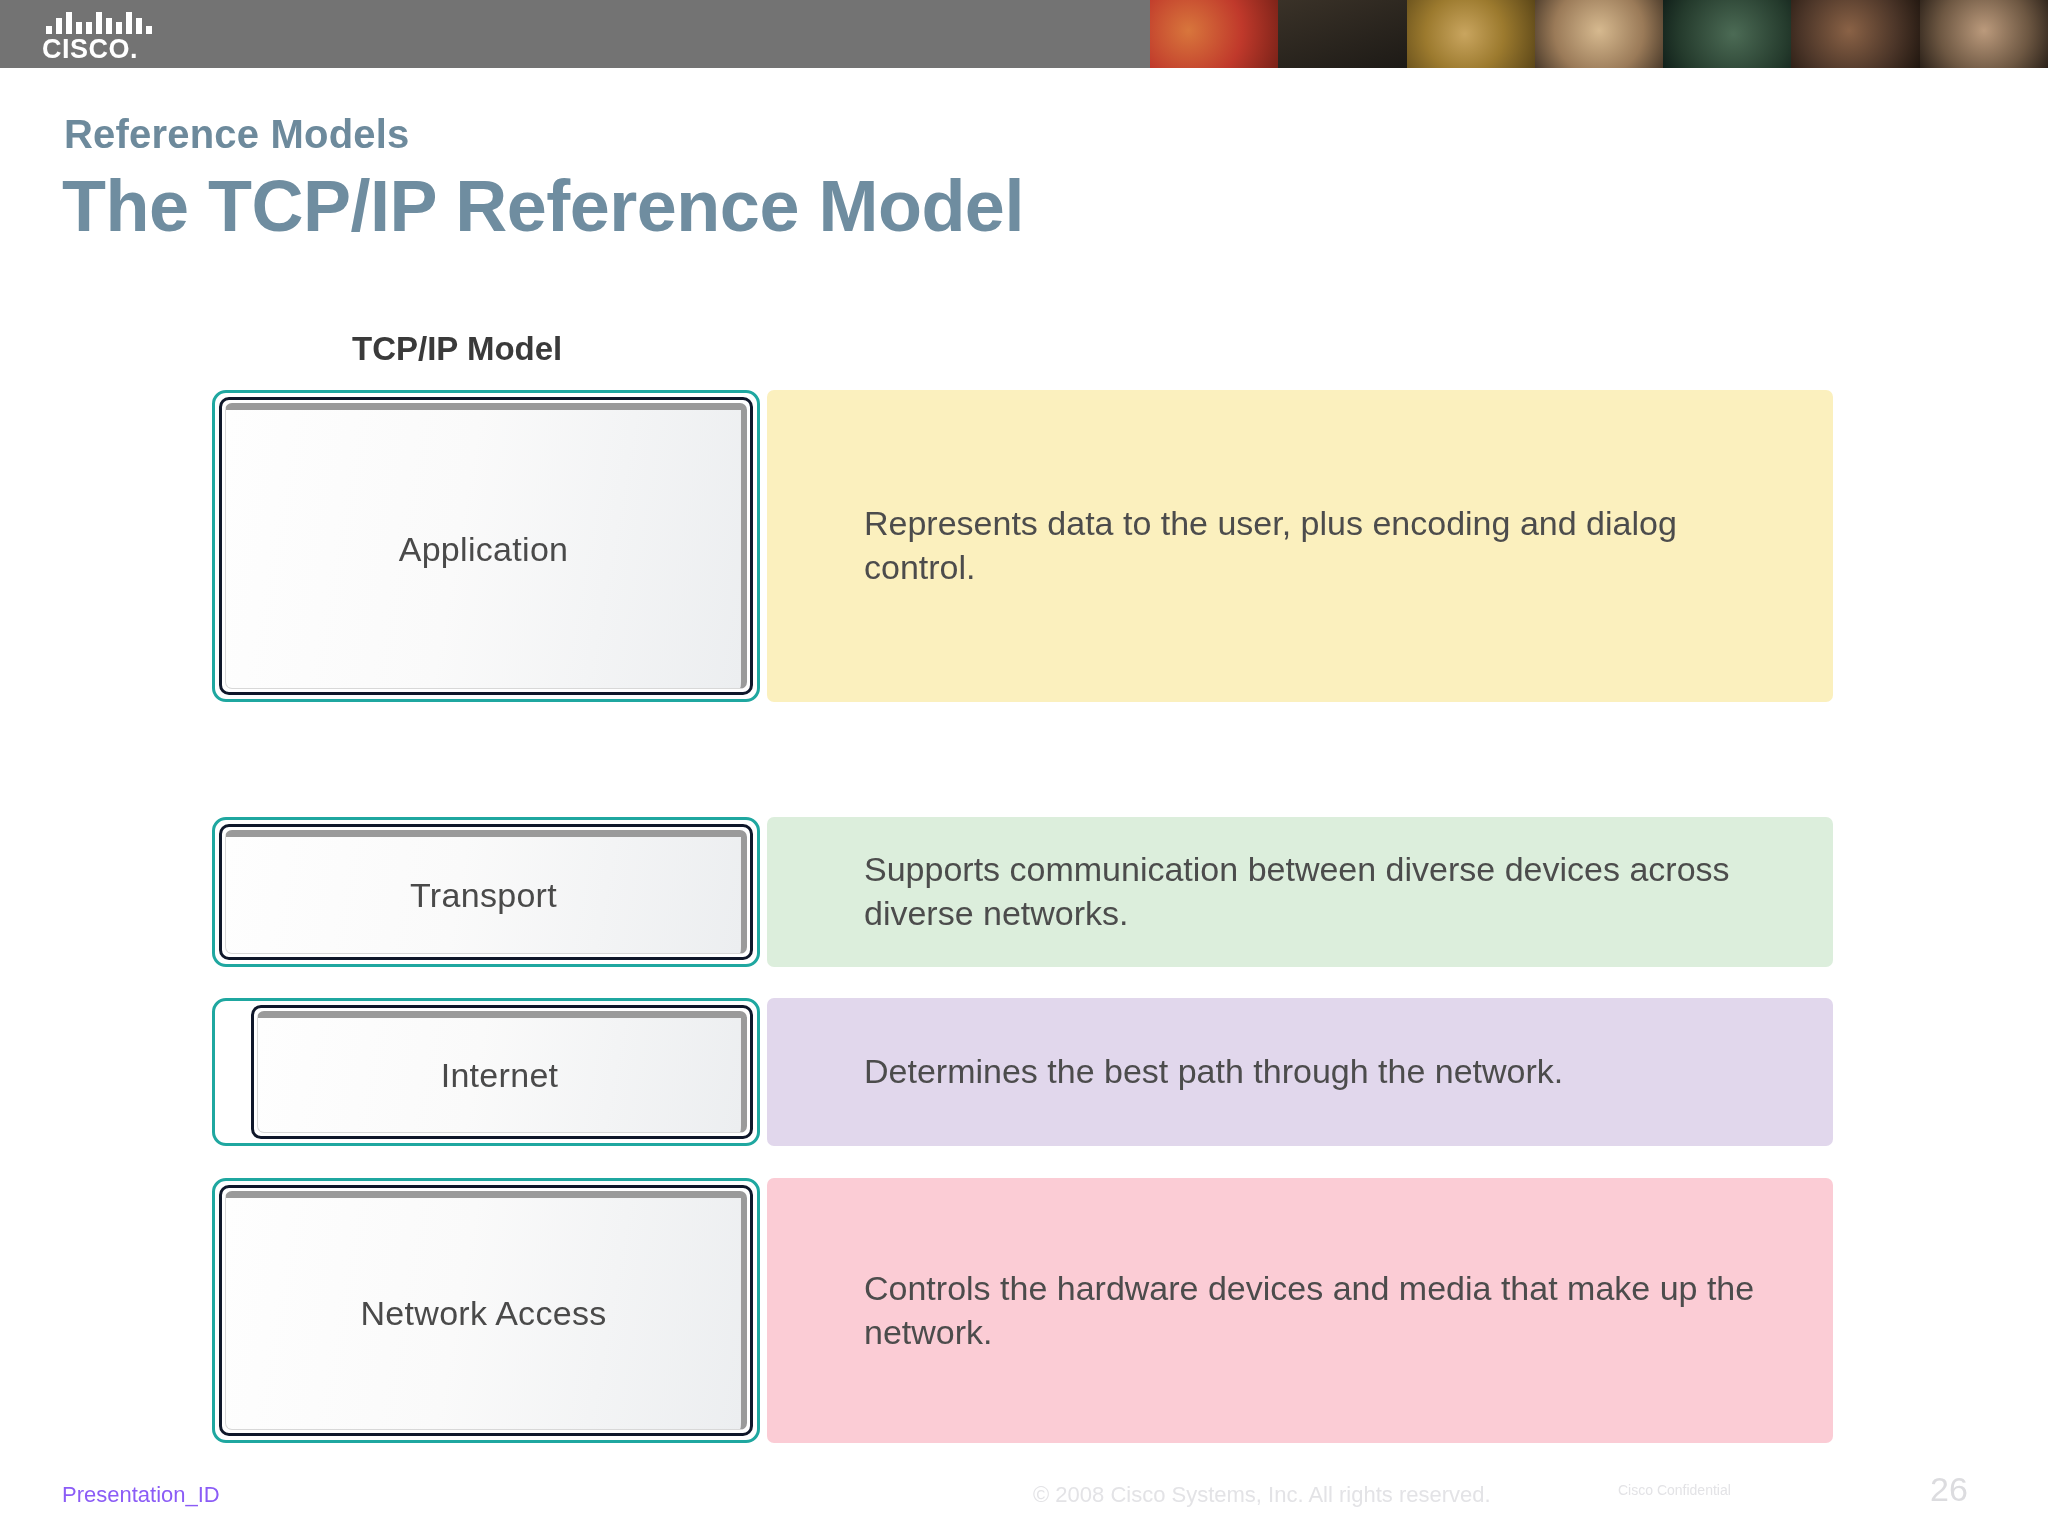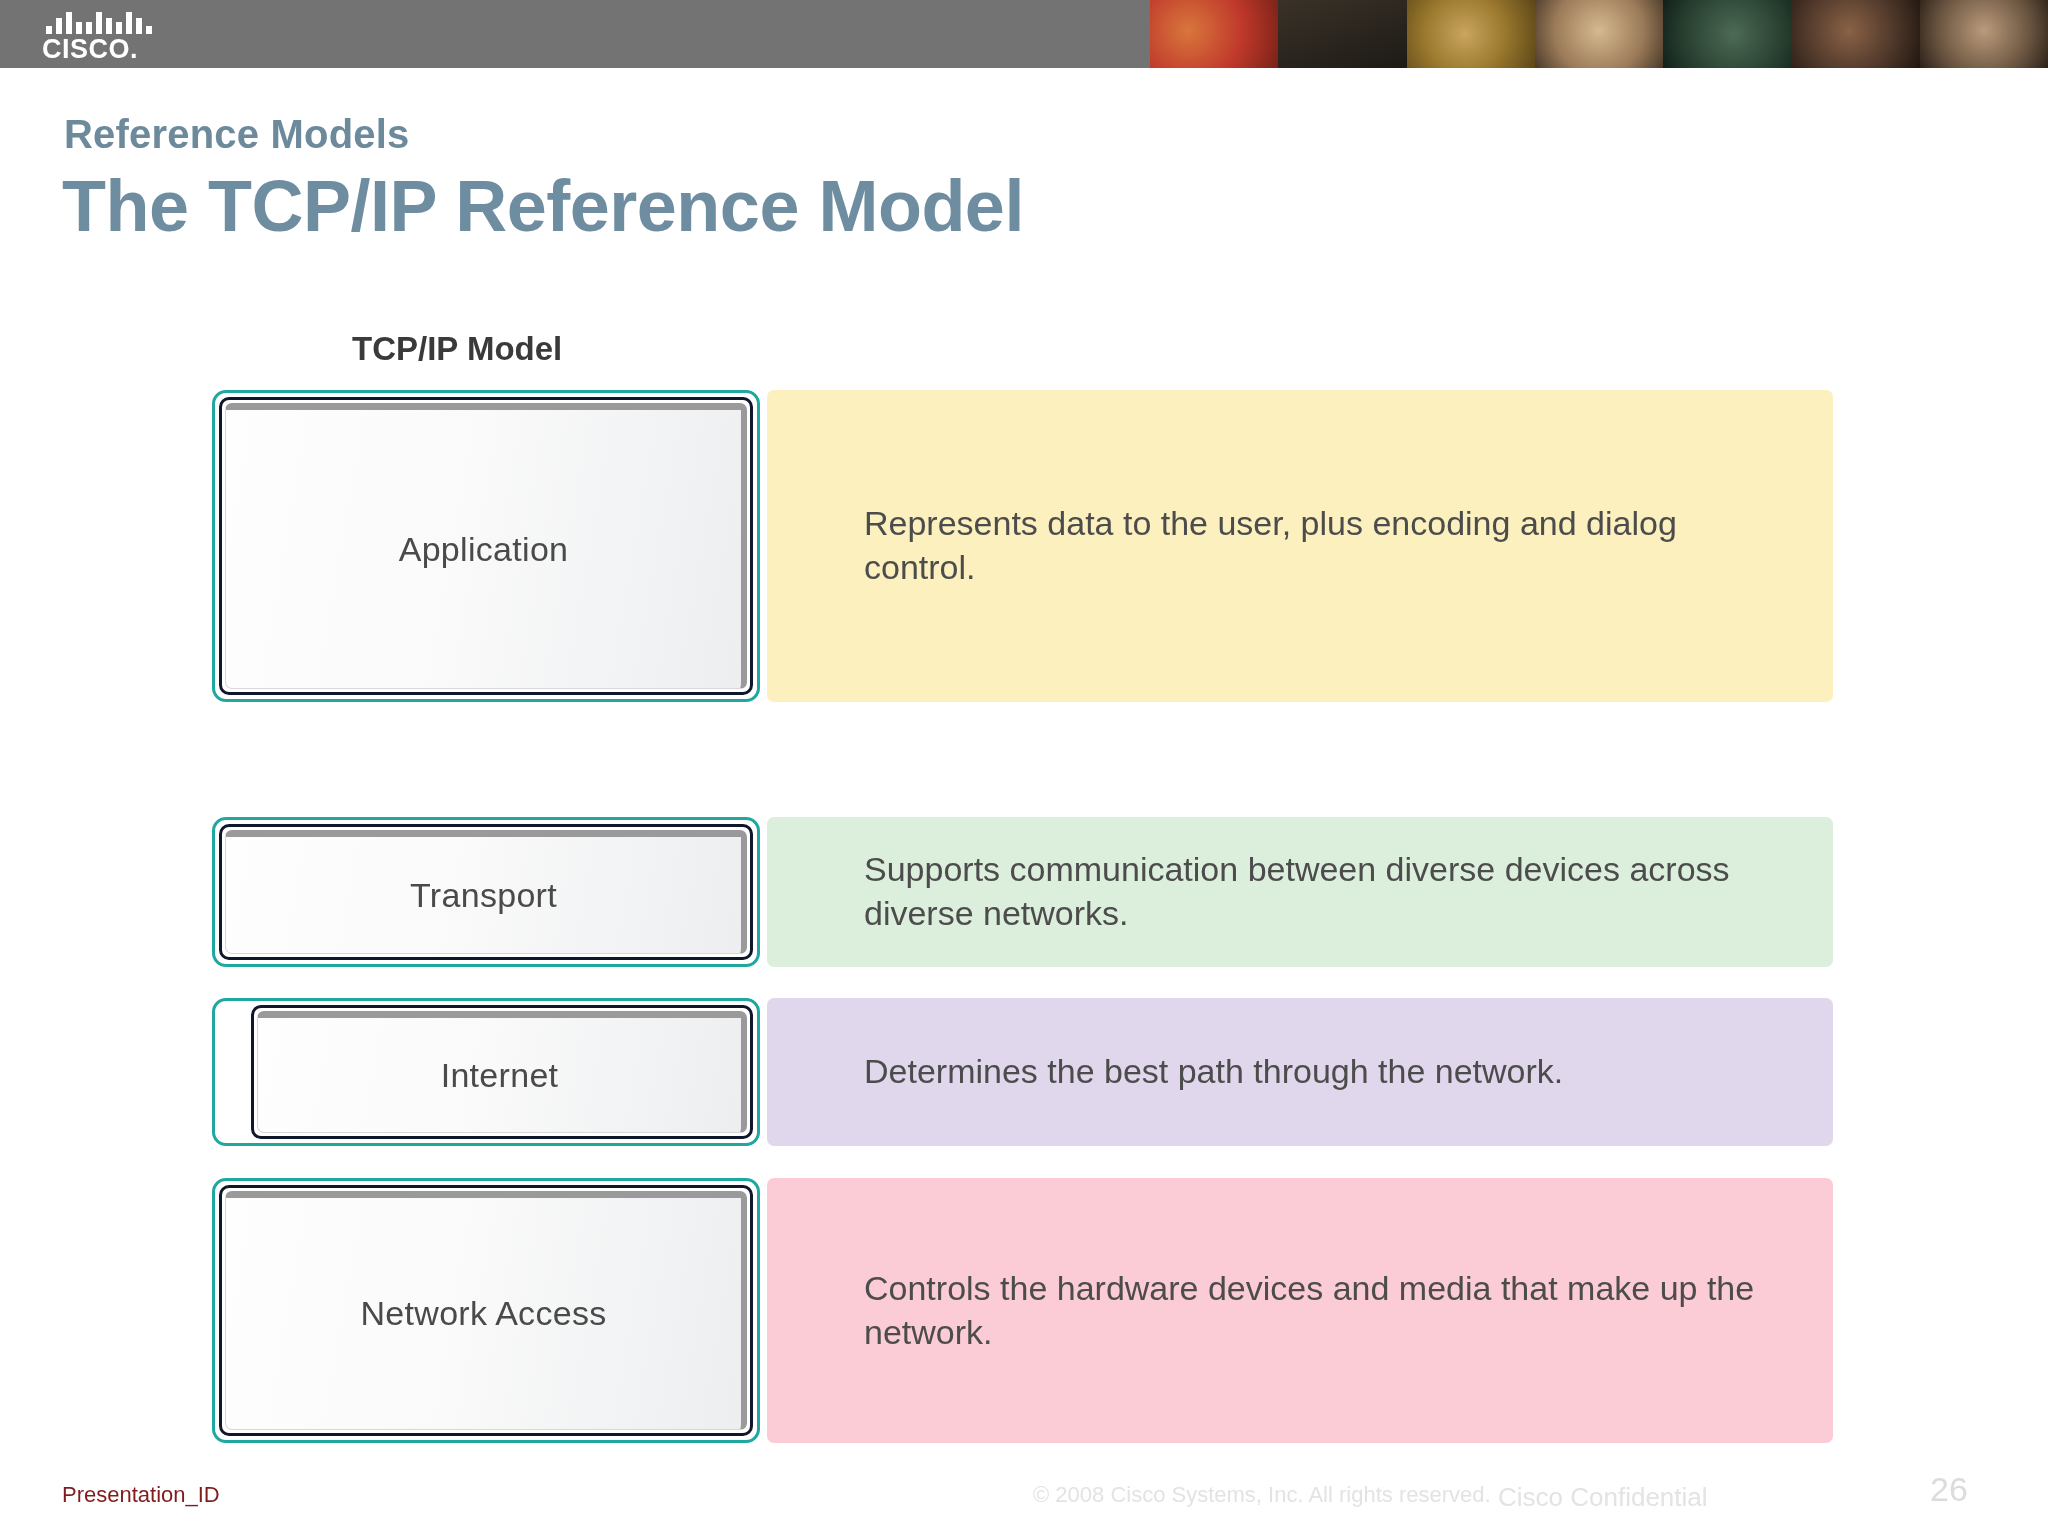--- a/index.html
+++ b/index.html
@@ -154,32 +154,32 @@
   
   #footer {
     position: absolute;
     left: 0; bottom: 0;
     width: 2048px; height: 78px;
   }
   #footer-presentation-id {
     position: absolute;
     left: 62px; top: 24px;
     font-size: 22px;
-    color: #7f1d1d;
+    color: #8b5cf6;
   }
   #footer-copyright {
     position: absolute;
     left: 1033px; top: 24px;
     font-size: 22px;
     color: #e3e3e6;
   }
   #footer-confidential {
     position: absolute;
-    left: 1498px; top: 24px;
-    font-size: 26px;
+    left: 1618px; top: 24px;
+    font-size: 14px;
     color: #e3e3e6;
   }
   #footer-page-number {
     position: absolute;
     left: 1930px; top: 12px;
     font-size: 34px;
     color: #dcdcdf;
   }
 </style>
 </head>

